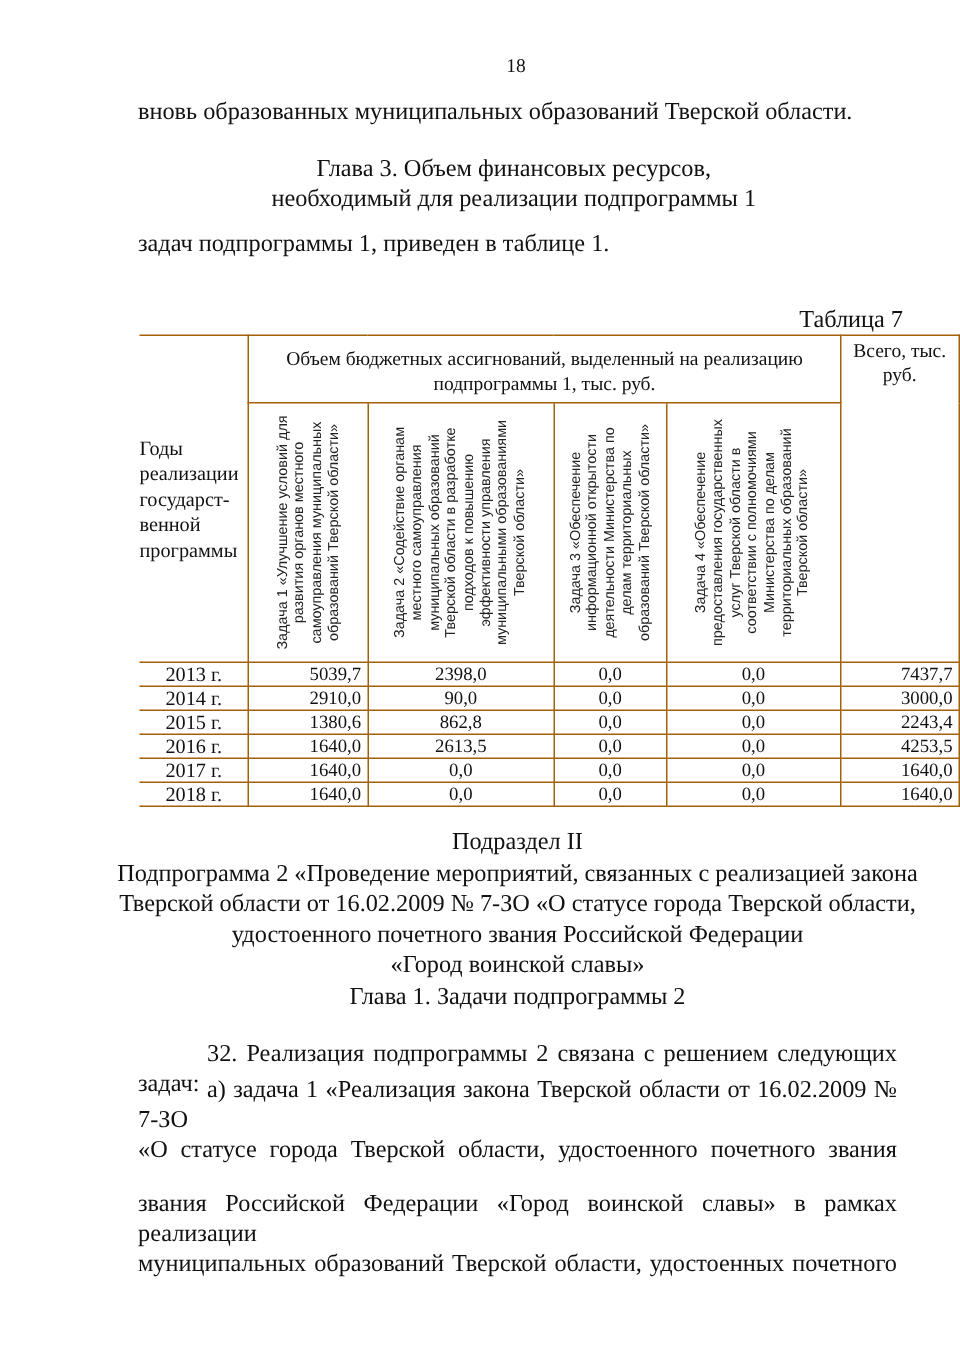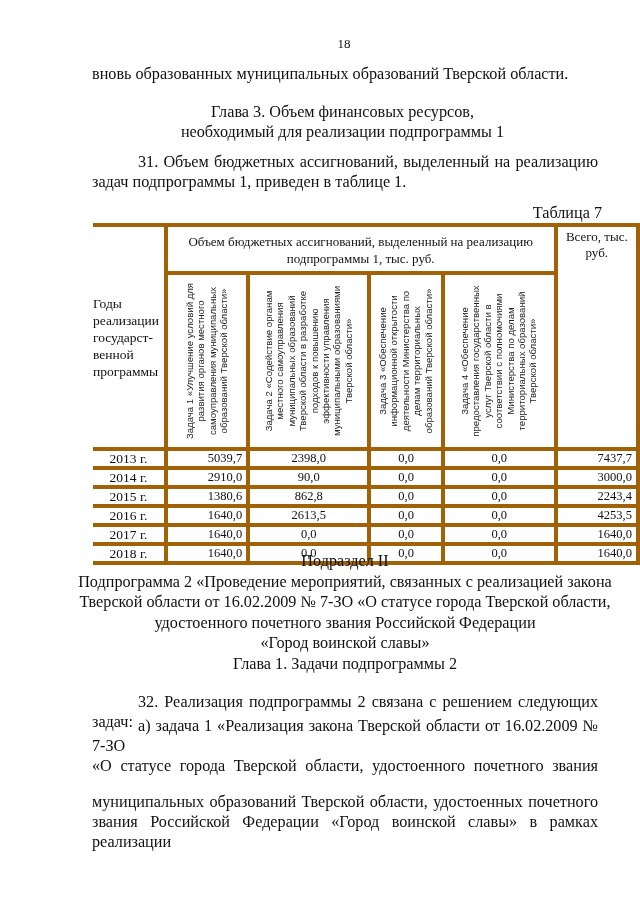--- a/index.html
+++ b/index.html
@@ -56,21 +56,21 @@
     
     .budget-table {
       position: absolute;
       top: 223px;
       left: 93px;
       border-collapse: collapse;
       font-size: 13px;
       table-layout: fixed;
     }
     .budget-table td, .budget-table th {
-      border: 4px solid #a16207;
+      border: 1px solid #a16207;
       padding: 0;
       font-weight: normal;
       vertical-align: middle;
     }
     .budget-table .no-left { border-left: none; }
     .budget-table th.group-header {
       height: 42px;
       text-align: center;
       font-size: 13px;
       line-height: 17px;
@@ -108,21 +108,21 @@
     .budget-table td.num {
       text-align: center;
       height: 15px;
       font-size: 12.5px;
       line-height: 15px;
     }
     .budget-table td.year {
       text-align: center;
       font-size: 13.5px;
     }
-    .budget-table td.right { padding-right: 4px; padding-left: 40px; }
+    .budget-table td.right { text-align: right; padding-right: 4px; padding-left: 40px; }
 
     
     .subsection {
       position: absolute;
       top: 551px;
       left: 0;
       width: 690px;
       text-align: center;
       font-size: 16.2px;
       line-height: 20.5px;
@@ -158,21 +158,20 @@
 <div class="page-number">18</div>
 
 <div class="text-block p-first">вновь образованных муниципальных образований Тверской области.</div>
 
 <div class="chapter-3">
   <div>Глава 3. Объем финансовых ресурсов,</div>
   <div>необходимый для реализации подпрограммы 1</div>
 </div>
 
 <div class="text-block para-31">
-  <span class="jline indent">31. Объем бюджетных ассигнований, выделенный на реализацию</span>
   <span class="lline">задач подпрограммы 1, приведен в таблице 1.</span>
 </div>
 
 <div class="table-caption">Таблица 7</div>
 
 <table class="budget-table">
   <colgroup>
     <col style="width:73px">
     <col style="width:65px">
     <col style="width:125px">
@@ -267,15 +266,15 @@
   <span class="jline indent">32. Реализация подпрограммы 2 связана с решением следующих</span>
   <span class="lline">задач:</span>
 </div>
 
 <div class="text-block item-a">
   <span class="jline indent">а) задача 1 «Реализация закона Тверской области от 16.02.2009 № 7-ЗО</span>
   <span class="jline">«О статусе города Тверской области, удостоенного почетного звания</span>
 </div>
 
 <div class="text-block item-b">
+  <span class="jline">звания Российской Федерации «Город воинской славы» в рамках реализации</span>
   <span class="jline">муниципальных образований Тверской области, удостоенных почетного</span>
-  <span class="jline">звания Российской Федерации «Город воинской славы» в рамках реализации</span>
 </div>
 
 </body></html>

